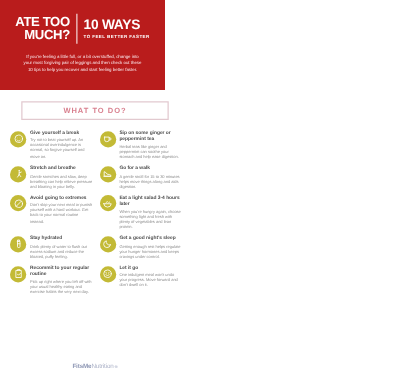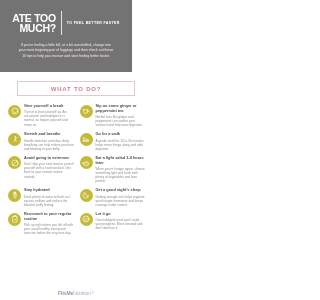--- a/index.html
+++ b/index.html
@@ -17,21 +17,21 @@
     width: 152px;
     height: 300px;
     background: #ffffff;
   }
 
   
   .header {
     position: relative;
     width: 132px;
     height: 72px;
-    background: #737373;
+    background: #b91c1c;
     padding: 10px 9px 6px 9px;
   }
 
   .title-row {
     display: flex;
     align-items: center;
     justify-content: center;
     gap: 5px;
     height: 26px;
   }
@@ -182,20 +182,21 @@
 <div id="infographic">
 
   <div class="header">
     <div class="title-row">
       <div class="title-left">
         <span class="l1">ATE TOO</span>
         <span class="l2">MUCH?</span>
       </div>
       <div class="title-divider"></div>
       <div class="title-right">
+        <span class="big">10 WAYS</span>
         <span class="small">TO FEEL BETTER FASTER</span>
       </div>
     </div>
     <div class="header-para">If you're feeling a little full, or a bit overstuffed, change into your most forgiving pair of leggings and then check out these 10 tips to help you recover and start feeling better faster.</div>
   </div>
 
   <div class="banner-wrap">
     <div class="banner">
       <span class="banner-text">WHAT TO DO?</span>
     </div>

